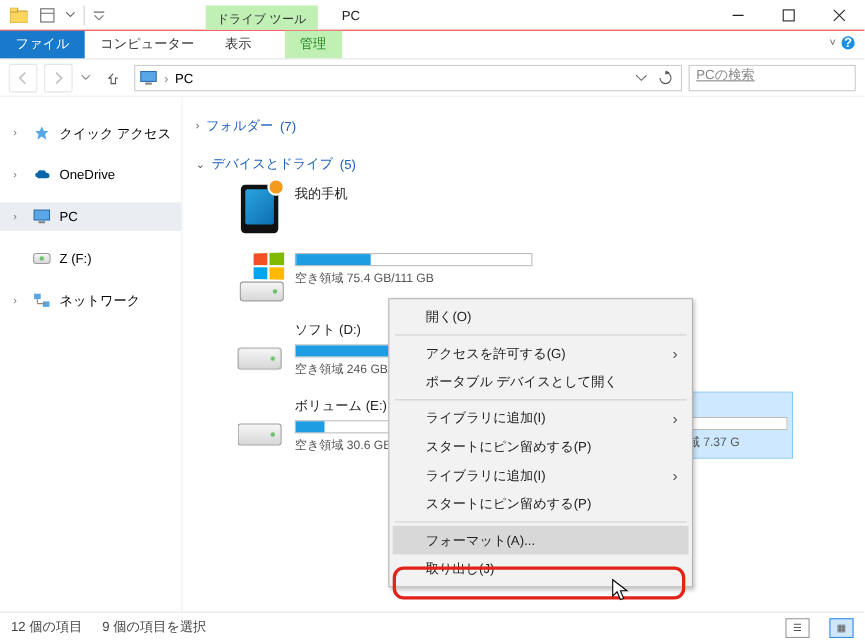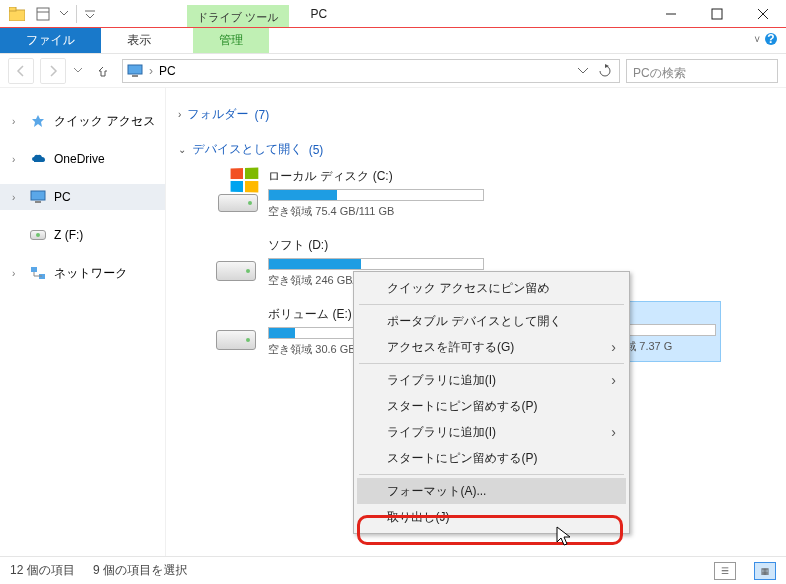--- a/index.html
+++ b/index.html
@@ -10,35 +10,35 @@
   .titlebar .qat { display:flex; align-items:center; gap:4px; padding-left:6px; }
   .qat-btn { width:22px; height:22px; display:flex; align-items:center; justify-content:center; }
   .ttl-tabgroup { margin-left: 90px; display:flex; align-items:flex-end; height:100%; }
   .ctx-tab { background:#c0f0b4; color:#333; padding:4px 10px 2px; font-size:11px; height:22px; display:flex; align-items:center; }
   .ttl-text { margin-left: 22px; font-size:12px; color:#222; }
   .win-controls { margin-left:auto; display:flex; }
   .win-btn { width:46px; height:28px; display:flex; align-items:center; justify-content:center; }
 
   
   .ribbon { height:26px; display:flex; align-items:center; border-bottom:1px solid #e5e5e5; position:relative; }
-  .rtab { padding:0 26px; height:100%; display:flex; align-items:center; color:#333; cursor:default; }
+  .rtab { padding:0 14px; height:100%; display:flex; align-items:center; color:#333; cursor:default; }
   .rtab.file { background:#1979ca; color:#fff; }
   .rtab.ctx { background:#c0f0b4; color:#228822; margin-left:16px; }
   .help-ico { position:absolute; right:8px; top:4px; color:#0b6cd4; }
   .collapse-ico { position:absolute; right:26px; top:6px; color:#666; font-size:10px; }
 
   
   .addr-row { height:34px; display:flex; align-items:center; gap:6px; padding:0 8px; border-bottom:1px solid #f0f0f0; }
   .nav-btn { width:26px; height:26px; border:1px solid #ccc; border-radius:2px; display:flex; align-items:center; justify-content:center; color:#777; }
   .nav-btn.dis { opacity:.5; }
   .addr-box { flex:1; height:24px; border:1px solid #ccc; display:flex; align-items:center; padding:0 4px; gap:6px; }
   .addr-box .mon-ico { width:16px; height:14px; }
   .addr-end { margin-left:auto; display:flex; gap:2px; }
   .addr-end span { width:20px; height:20px; display:flex; align-items:center; justify-content:center; color:#555; }
-  .search-box { width:152px; height:24px; border:1px solid #ccc; display:flex; align-items:flex-end; padding:0 6px; color:#888; }
+  .search-box { width:152px; height:24px; border:1px solid #ccc; display:flex; align-items:flex-start; padding:0 6px; color:#888;text-decoration:underline; }
 
   
   .body { display:flex; height:calc(584px - 28px - 26px - 34px - 28px); }
   .nav { width:166px; border-right:1px solid #f0f0f0; padding-top:20px; }
   .nav-item { display:flex; align-items:center; gap:8px; height:26px; padding-left:12px; }
   .nav-item .exp { width:10px; color:#777; font-size:10px; }
   .nav-item.sel { background:#eaeef3; }
   .nav-icon { width:16px; height:16px; display:inline-flex; align-items:center; justify-content:center; }
 
   .content { flex:1; padding:10px 12px 0 12px; position:relative; overflow:hidden; }
@@ -136,20 +136,21 @@
         <svg width="12" height="12">
           <line x1="1" y1="1" x2="11" y2="11" stroke="#222"></line>
           <line x1="11" y1="1" x2="1" y2="11" stroke="#222"></line>
         </svg>
       </div>
   </div>
 </div>
 
 <div class="ribbon">
   <div class="rtab file">ファイル</div>
+  <div class="rtab">コンピューター</div>
   <div class="rtab">表示</div>
   <div class="rtab ctx">管理</div>
   <div class="collapse-ico">˅</div>
   <div class="help-ico">
     <svg width="14" height="14">
         <circle cx="7" cy="7" r="6" fill="#1a8fe3"></circle>
         <text x="7" y="11" text-anchor="middle" fill="#fff" font-size="10" font-weight="bold">?</text>
       </svg>
   </div>
 </div>
@@ -260,39 +261,48 @@
 
   <div class="content">
     <div class="grp-hdr">
       <span class="chev">›</span>
       <span>フォルダー</span>
       <span class="count">(7)</span>
     </div>
 
     <div class="grp-hdr" style="margin-top:18px;">
       <span class="chev">⌄</span>
-      <span>デバイスとして開く</span>
+      <span>デバイスとドライブ</span>
       <span class="count">(5)</span>
     </div>
 
     <div class="drive-grid">
 
+      <div class="drive">
+        <div class="ico">
+            <div class="phone-ico">
+              <div class="badge"></div>
+            </div>
+          </div>
+        <div class="info">
+            <div class="name">我的手机</div>
+          </div>
+      </div>
 
       <div class="drive">
         <div class="ico" style="flex-direction:column;gap:2px;">
             <div class="win-logo">
               <span></span>
               <span></span>
               <span></span>
               <span></span>
             </div>
             <div class="hdd"></div>
           </div>
         <div class="info">
-          <div class="name">ローカル ディスク (C:)</div>
           <div class="bar">
               <div class="fill" style="width:32%;"></div>
             </div>
           <div class="sub">空き領域 75.4 GB/111 GB</div>
         </div>
       </div>
 
       <div class="drive">
         <div class="ico">
             <div class="hdd"></div>
@@ -337,24 +347,24 @@
 
 <div class="status">
   <span>12 個の項目</span>
   <span>9 個の項目を選択</span>
   <div class="spacer"></div>
   <span class="view-ico">☰</span>
   <span class="view-ico active">▦</span>
 </div>
 
 <div class="ctxmenu">
-  <div class="mi">クイック アクセスにピン留め</div>
+  <div class="mi">開く(O)</div>
   <div class="sep"></div>
+  <div class="mi sub">アクセスを許可する(G)</div>
   <div class="mi">ポータブル デバイスとして開く</div>
-  <div class="mi sub">アクセスを許可する(G)</div>
   <div class="sep"></div>
   <div class="mi sub">ライブラリに追加(I)</div>
   <div class="mi">スタートにピン留めする(P)</div>
   <div class="mi sub">ライブラリに追加(I)</div>
   <div class="mi">スタートにピン留めする(P)</div>
   <div class="sep"></div>
   <div class="mi hover">フォーマット(A)...</div>
   <div class="mi">取り出し(J)</div>
 
 </div>

